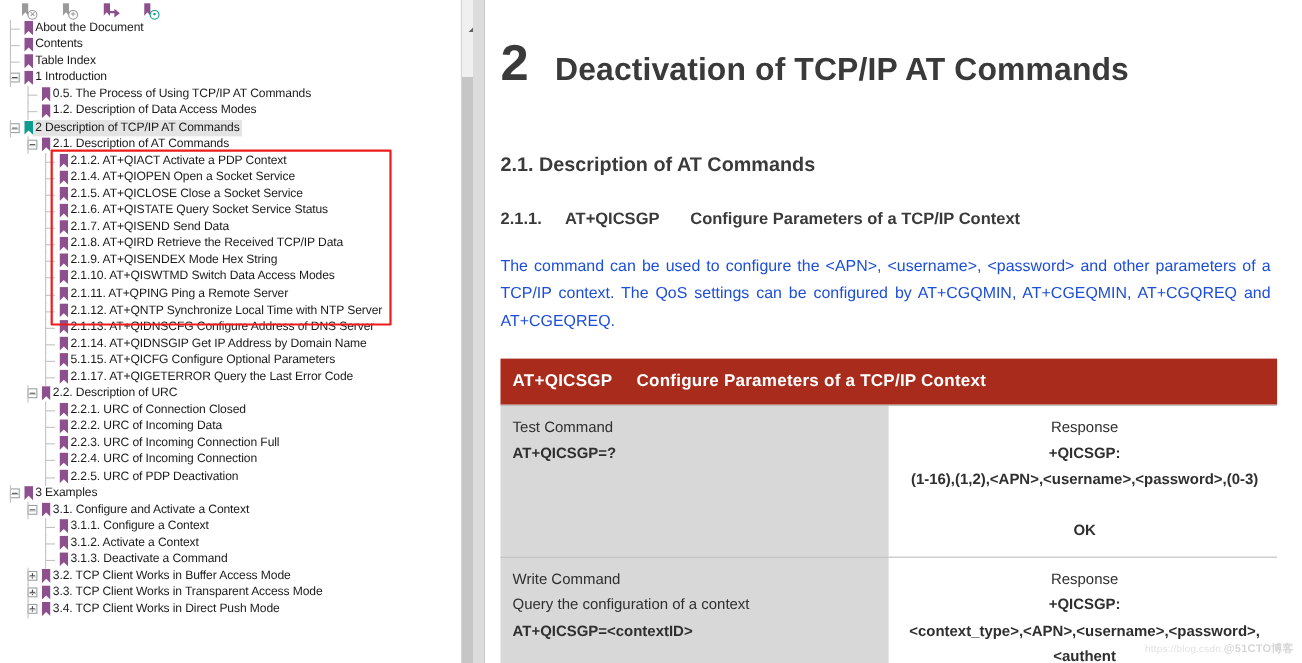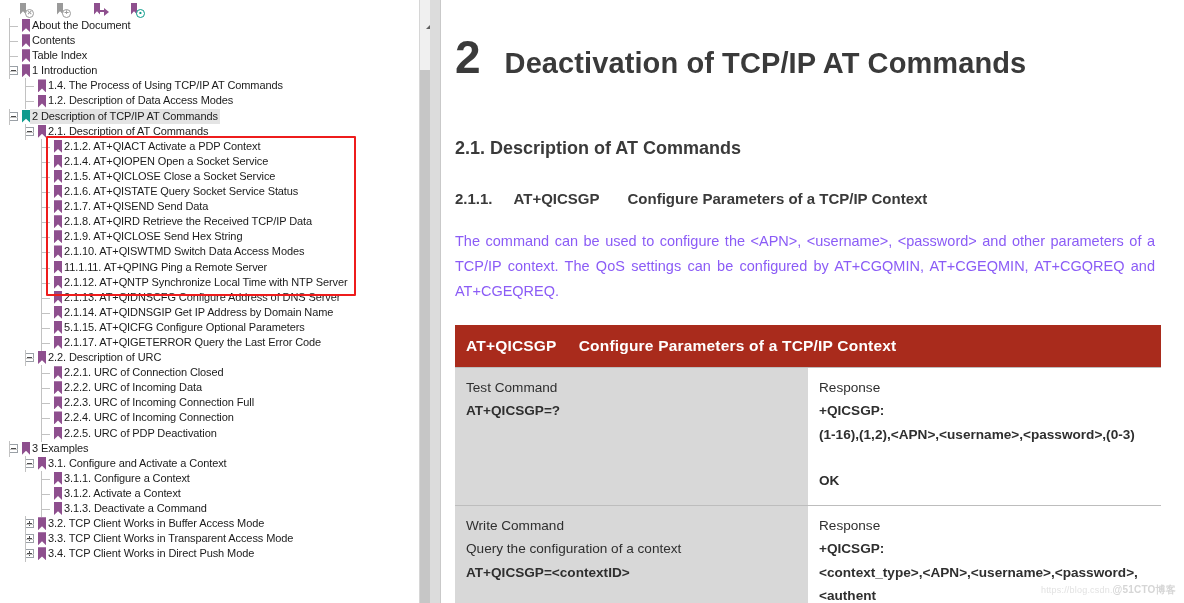--- a/index.html
+++ b/index.html
@@ -137,36 +137,36 @@
   .h2{
     font-size:18px;font-weight:bold;color:#3a3a3a;margin:58px 0 0 0;
   }
   .h3{
     font-size:15px;font-weight:bold;color:#3a3a3a;margin:31px 0 0 0;
     display:flex;gap:17px;
   }
   .h3 .cmd{margin-left:4px;}
   .h3 .desc{margin-left:11px;}
   .para{
-    font-size:14.5px;line-height:25px;color:#8b5cf6;margin:22px 0 0 0;
+    font-size:14.5px;line-height:25px;color:#1d4ed8;margin:22px 0 0 0;
     text-align:justify;max-width:700px;
   }
   .tbl{
     margin-top:21px;width:706px;border-collapse:collapse;table-layout:fixed;
   }
   .tbl .thead td{
     background:#a92b1c;color:#ffffff;font-size:15.5px;font-weight:bold;
     padding:9px 11px;letter-spacing:0.2px;
   }
   .tbl td{
     vertical-align:top;font-size:13.6px;line-height:23.5px;color:#2f2f2f;
     border-bottom:1px solid #bdbdbd;
   }
   .tbl td.left{background:#d8d8d8;width:284px;padding:8px 0 12px 11px;}
-  .tbl td.right{background:#ffffff;padding:8px 8px 12px 11px;}
+  .tbl td.right{background:#ffffff;padding:8px 8px 12px 11px;text-align:center;}
   .b{font-weight:bold;}
   .spacer{display:block;height:23px;}
 
   .watermark{
     position:absolute;right:8px;bottom:6px;
     font-size:9px;color:#e2e2e2;letter-spacing:0.2px;
     white-space:nowrap;user-select:none;
   }
   .watermark .wm2{color:#d6d6d6;font-weight:bold;font-size:10px;}
 </style>
@@ -225,21 +225,21 @@
           <span class="twisty" style="left: 9px; top: 3px;"></span>
           <span class="hline" style="left: 9px; top: 8px; width: 9px;"></span>
           <span class="guide" style="left: 9px; top: 0px; height: 16px;"></span>
           <span class="bmk" style="margin-left: 22px;"></span>
           <span class="lbl">1 Introduction</span>
         </div>
         <div class="row">
           <span class="hline" style="left: 25px; top: 8px; width: 9px;"></span>
           <span class="guide" style="left: 25px; top: 0px; height: 16px;"></span>
           <span class="bmk" style="margin-left: 38px;"></span>
-          <span class="lbl">1.4. The Process of Using TCP/IP AT Commands</span>
+          <span class="lbl">0.5. The Process of Using TCP/IP AT Commands</span>
         </div>
         <div class="row">
           <span class="hline" style="left: 25px; top: 8px; width: 9px;"></span>
           <span class="guide" style="left: 25px; top: 0px; height: 16px;"></span>
           <span class="bmk" style="margin-left: 38px;"></span>
           <span class="lbl">1.2. Description of Data Access Modes</span>
         </div>
         <div class="row sel">
           <span class="twisty" style="left: 9px; top: 3px;"></span>
           <span class="hline" style="left: 9px; top: 8px; width: 9px;"></span>
@@ -287,33 +287,33 @@
         <div class="row">
           <span class="hline" style="left: 41px; top: 8px; width: 9px;"></span>
           <span class="guide" style="left: 41px; top: 0px; height: 16px;"></span>
           <span class="bmk" style="margin-left: 54px;"></span>
           <span class="lbl">2.1.8. AT+QIRD  Retrieve the Received TCP/IP Data</span>
         </div>
         <div class="row">
           <span class="hline" style="left: 41px; top: 8px; width: 9px;"></span>
           <span class="guide" style="left: 41px; top: 0px; height: 16px;"></span>
           <span class="bmk" style="margin-left: 54px;"></span>
-          <span class="lbl">2.1.9. AT+QICLOSE  Send Hex String</span>
+          <span class="lbl">2.1.9. AT+QISENDEX  Mode Hex String</span>
         </div>
         <div class="row">
           <span class="hline" style="left: 41px; top: 8px; width: 9px;"></span>
           <span class="guide" style="left: 41px; top: 0px; height: 16px;"></span>
           <span class="bmk" style="margin-left: 54px;"></span>
           <span class="lbl">2.1.10. AT+QISWTMD  Switch Data Access Modes</span>
         </div>
         <div class="row">
           <span class="hline" style="left: 41px; top: 8px; width: 9px;"></span>
           <span class="guide" style="left: 41px; top: 0px; height: 16px;"></span>
           <span class="bmk" style="margin-left: 54px;"></span>
-          <span class="lbl">11.1.11. AT+QPING  Ping a Remote Server</span>
+          <span class="lbl">2.1.11. AT+QPING  Ping a Remote Server</span>
         </div>
         <div class="row">
           <span class="hline" style="left: 41px; top: 8px; width: 9px;"></span>
           <span class="guide" style="left: 41px; top: 0px; height: 16px;"></span>
           <span class="bmk" style="margin-left: 54px;"></span>
           <span class="lbl">2.1.12. AT+QNTP  Synchronize Local Time with NTP Server</span>
         </div>
         <div class="row">
           <span class="hline" style="left: 41px; top: 8px; width: 9px;"></span>
           <span class="guide" style="left: 41px; top: 0px; height: 16px;"></span>

